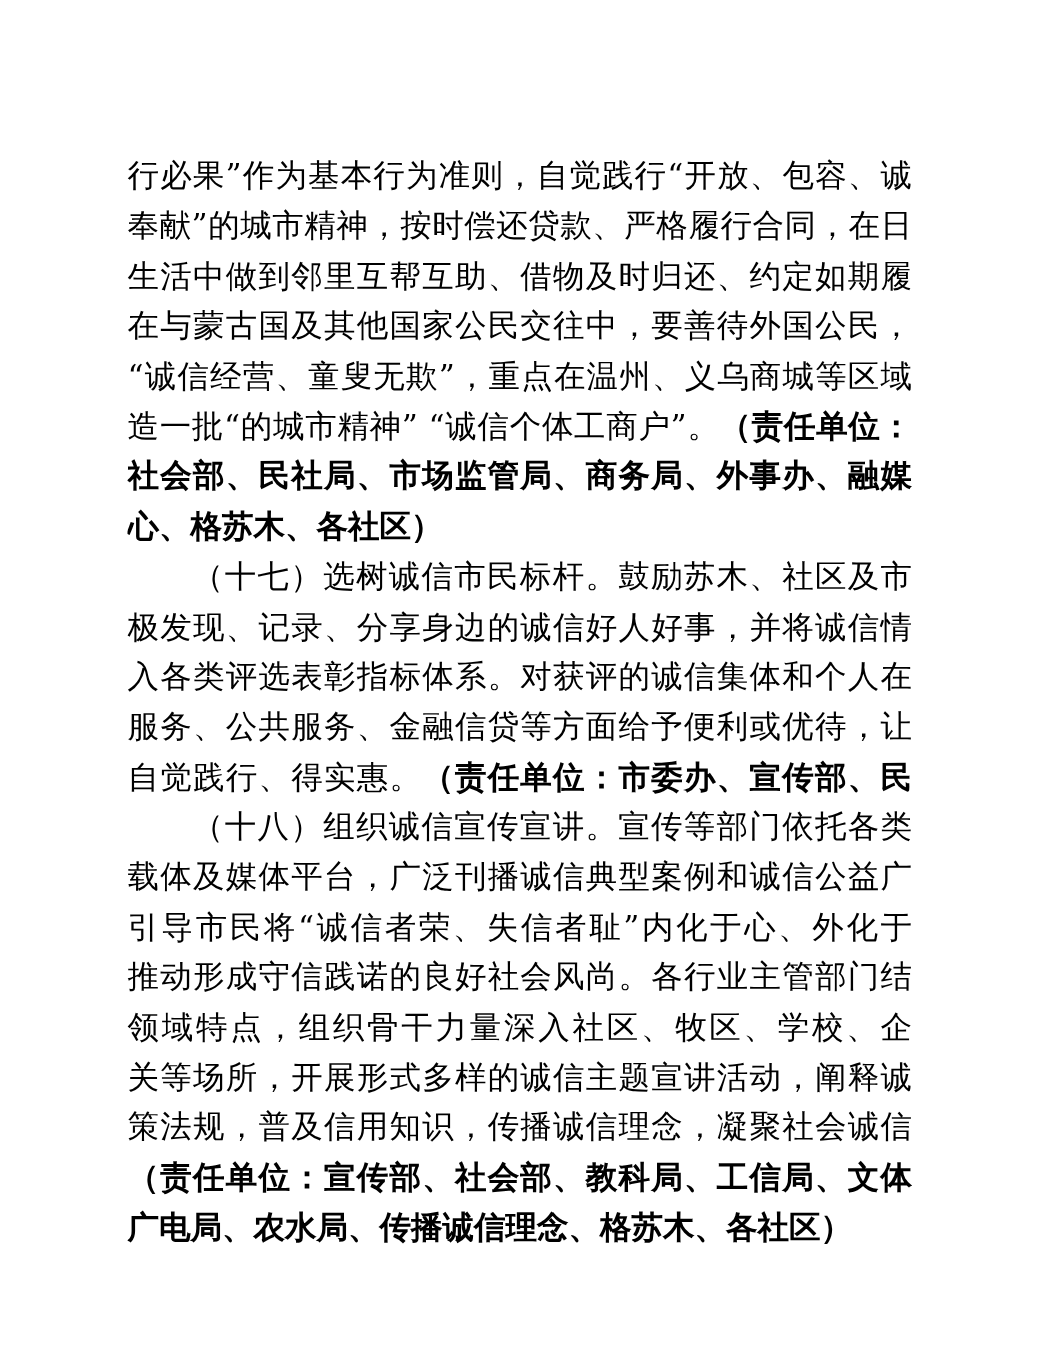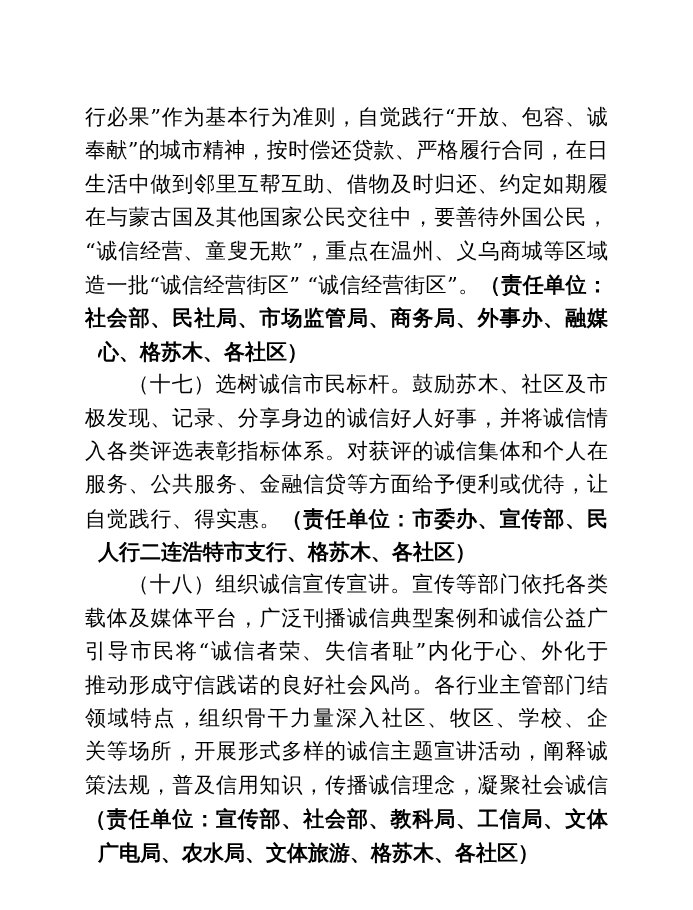--- a/index.html
+++ b/index.html
@@ -25,21 +25,20 @@
     line-height: 33.4px;
     height: 33.4px;
     text-align: justify;
     text-align-last: justify;
     text-justify: inter-character;
     white-space: normal;
     overflow: hidden;
   }
   .line.last {
     text-align-last: left;
-    margin-left: 13px;
   }
   .line.indent {
     text-indent: 43px;
   }
   .seg {
     font-family: "DejaVu Serif", serif;
     font-weight: 400;
   }
   .seg.bold {
     font-family: "Liberation Sans", sans-serif;
@@ -49,32 +48,31 @@
 </head>
 <body>
 
 <div class="page">
   <div class="doc-body">
       <div class="line"><span class="seg">行必果”作为基本行为准则，自觉践行“开放、包容、诚信、</span></div>
       <div class="line"><span class="seg">奉献”的城市精神，按时偿还贷款、严格履行合同，在日常</span></div>
       <div class="line"><span class="seg">生活中做到邻里互帮互助、借物及时归还、约定如期履行。</span></div>
       <div class="line"><span class="seg">在与蒙古国及其他国家公民交往中，要善待外国公民，做到</span></div>
       <div class="line"><span class="seg">“诚信经营、童叟无欺”，重点在温州、义乌商城等区域打</span></div>
-      <div class="line"><span class="seg">造一批“诚信经营街区” “诚信经营街区”。</span><span class="seg bold">（责任单位：</span></div>
+      <div class="line"><span class="seg">造一批“的城市精神” “诚信个体工商户”。</span><span class="seg bold">（责任单位：</span></div>
       <div class="line"><span class="seg bold">社会部、民社局、市场监管局、商务局、外事办、融媒体中</span></div>
       <div class="line last"><span class="seg bold">心、格苏木、各社区）</span></div>
       <div class="line indent"><span class="seg">（十七）选树诚信市民标杆。鼓励苏木、社区及市民积</span></div>
       <div class="line"><span class="seg">极发现、记录、分享身边的诚信好人好事，并将诚信情况纳</span></div>
       <div class="line"><span class="seg">入各类评选表彰指标体系。对获评的诚信集体和个人在社区</span></div>
       <div class="line"><span class="seg">服务、公共服务、金融信贷等方面给予便利或优待，让守信</span></div>
       <div class="line"><span class="seg">自觉践行、得实惠。</span><span class="seg bold">（责任单位：市委办、宣传部、民社局、</span></div>
-      <div class="line last"><span class="seg bold">人行二连浩特市支行、格苏木、各社区）</span></div>
       <div class="line indent"><span class="seg">（十八）组织诚信宣传宣讲。宣传等部门依托各类宣传</span></div>
       <div class="line"><span class="seg">载体及媒体平台，广泛刊播诚信典型案例和诚信公益广告，</span></div>
       <div class="line"><span class="seg">引导市民将“诚信者荣、失信者耻”内化于心、外化于行，</span></div>
       <div class="line"><span class="seg">推动形成守信践诺的良好社会风尚。各行业主管部门结合本</span></div>
       <div class="line"><span class="seg">领域特点，组织骨干力量深入社区、牧区、学校、企业、机</span></div>
       <div class="line"><span class="seg">关等场所，开展形式多样的诚信主题宣讲活动，阐释诚信政</span></div>
       <div class="line"><span class="seg">策法规，普及信用知识，传播诚信理念，凝聚社会诚信共识。</span></div>
       <div class="line"><span class="seg bold">（责任单位：宣传部、社会部、教科局、工信局、文体旅游</span></div>
-      <div class="line last"><span class="seg bold">广电局、农水局、文体旅游、格苏木、各社区）</span></div>
+      <div class="line last"><span class="seg bold">广电局、农水局、传播诚信理念、格苏木、各社区）</span></div>
     </div>
 </div>
 
 </body></html>

